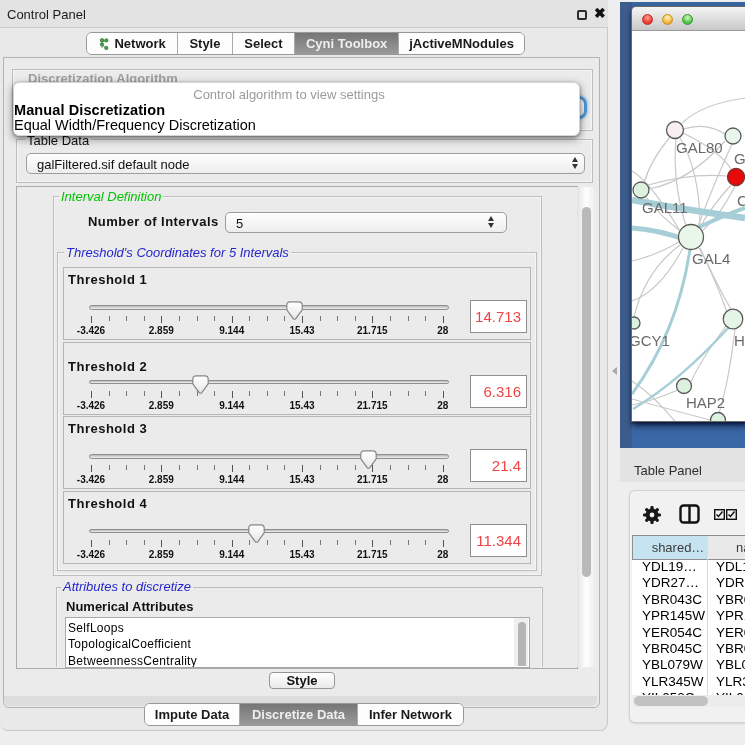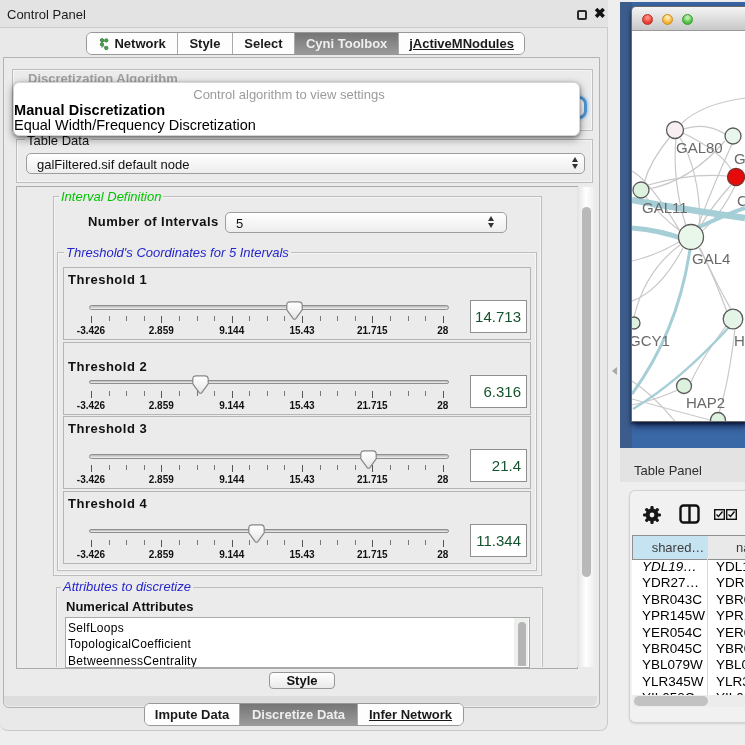--- a/index.html
+++ b/index.html
@@ -13,24 +13,24 @@
   .combo .ct{position:absolute;left:10px;top:3px;}
   .stepper{position:absolute;width:8px;top:3px;}
   .stepper .u,.stepper .d{display:block;width:0;height:0;
               border-left:3.5px solid transparent;border-right:3.5px solid transparent;}
   .stepper .u{border-bottom:5px solid #333;margin-bottom:2px;}
   .stepper .d{border-top:5px solid #333;}
   .tabbar{position:absolute;display:flex;background:#fdfdfd;border:1px solid #989898;
           border-radius:6px;overflow:hidden;height:21px;}
   .tabbar .seg{font-size:13px;font-weight:bold;color:#1a1a1a;text-align:center;line-height:21px;
                border-right:1px solid #aaaaaa;background:#fdfdfd;white-space:nowrap;}
-  .tabbar .seg:last-child{border-right:none;text-decoration:underline;}
+  .tabbar .seg:last-child{border-right:none;}
   .tabbar .sel{background:linear-gradient(#767676,#9a9a9a);color:#efefef;}
   .vfield{position:absolute;width:50px;height:31px;background:#ffffff;border:1px solid #8f8f8f;
-          font-size:15px;color:#14532d;text-align:right;line-height:31px;padding-right:5px;}
+          font-size:15px;color:#ef4444;text-align:right;line-height:31px;padding-right:5px;}
   .thr-title{position:absolute;font-size:13px;font-weight:bold;color:#111;letter-spacing:0.5px;}
   .ticklbl{position:absolute;font-size:10px;font-weight:bold;color:#111;transform:translateX(-50%);white-space:nowrap;}
 </style>
 </head>
 <body>
 
 <div class="abs" id="cpwin" style="left:0;top:0;width:607px;height:730px;background:#e9e9e9;
      border-right:1px solid #c9c9c9;border-bottom:1px solid #c9c9c9;
      border-radius:0 0 8px 8px;"></div>
 
@@ -384,21 +384,21 @@
       <path d="M2.5 5.5 L4.5 7.5 L8.5 2.5" fill="none" stroke="#111" stroke-width="1.4"></path>
     </svg>
   </div>
 
 <div class="abs" style="left:632px;top:535px;width:113px;height:160px;background:#ffffff;overflow:hidden;"></div>
 <div class="abs" style="left:632px;top:535px;width:75px;height:23px;background:#c5e3f1;border:1px solid #8f8f8f;
      font-size:13px;color:#3c3c3c;text-align:center;line-height:23px;text-indent:15px;">shared…</div>
 <div class="abs" style="left:708px;top:535px;width:37px;height:23px;background:#e9e9e9;border:1px solid #8f8f8f;border-left:none;
      font-size:13px;color:#3c3c3c;line-height:23px;padding-left:28px;">na</div>
 <div id="tablerows">
-    <div class="abs" style="left:642px;top:559.0px;width:64px;height:16px;overflow:hidden;font-size:13.5px;color:#000;font-style:italic;">YDL19…</div>
+    <div class="abs" style="left:642px;top:559.0px;width:64px;height:16px;overflow:hidden;font-size:13.5px;color:#000;">YDL19…</div>
     <div class="abs" style="left:716px;top:559.0px;width:29px;height:16px;overflow:hidden;font-size:13.5px;color:#000;">YDL1</div>
     <div class="abs" style="left:642px;top:575.4px;width:64px;height:16px;overflow:hidden;font-size:13.5px;color:#000;">YDR27…</div>
     <div class="abs" style="left:716px;top:575.4px;width:29px;height:16px;overflow:hidden;font-size:13.5px;color:#000;">YDR2</div>
     <div class="abs" style="left:642px;top:591.8px;width:64px;height:16px;overflow:hidden;font-size:13.5px;color:#000;">YBR043C</div>
     <div class="abs" style="left:716px;top:591.8px;width:29px;height:16px;overflow:hidden;font-size:13.5px;color:#000;">YBR0</div>
     <div class="abs" style="left:642px;top:608.2px;width:64px;height:16px;overflow:hidden;font-size:13.5px;color:#000;">YPR145W</div>
     <div class="abs" style="left:716px;top:608.2px;width:29px;height:16px;overflow:hidden;font-size:13.5px;color:#000;">YPR1</div>
     <div class="abs" style="left:642px;top:624.6px;width:64px;height:16px;overflow:hidden;font-size:13.5px;color:#000;">YER054C</div>
     <div class="abs" style="left:716px;top:624.6px;width:29px;height:16px;overflow:hidden;font-size:13.5px;color:#000;">YER0</div>
     <div class="abs" style="left:642px;top:641.0px;width:64px;height:16px;overflow:hidden;font-size:13.5px;color:#000;">YBR045C</div>

